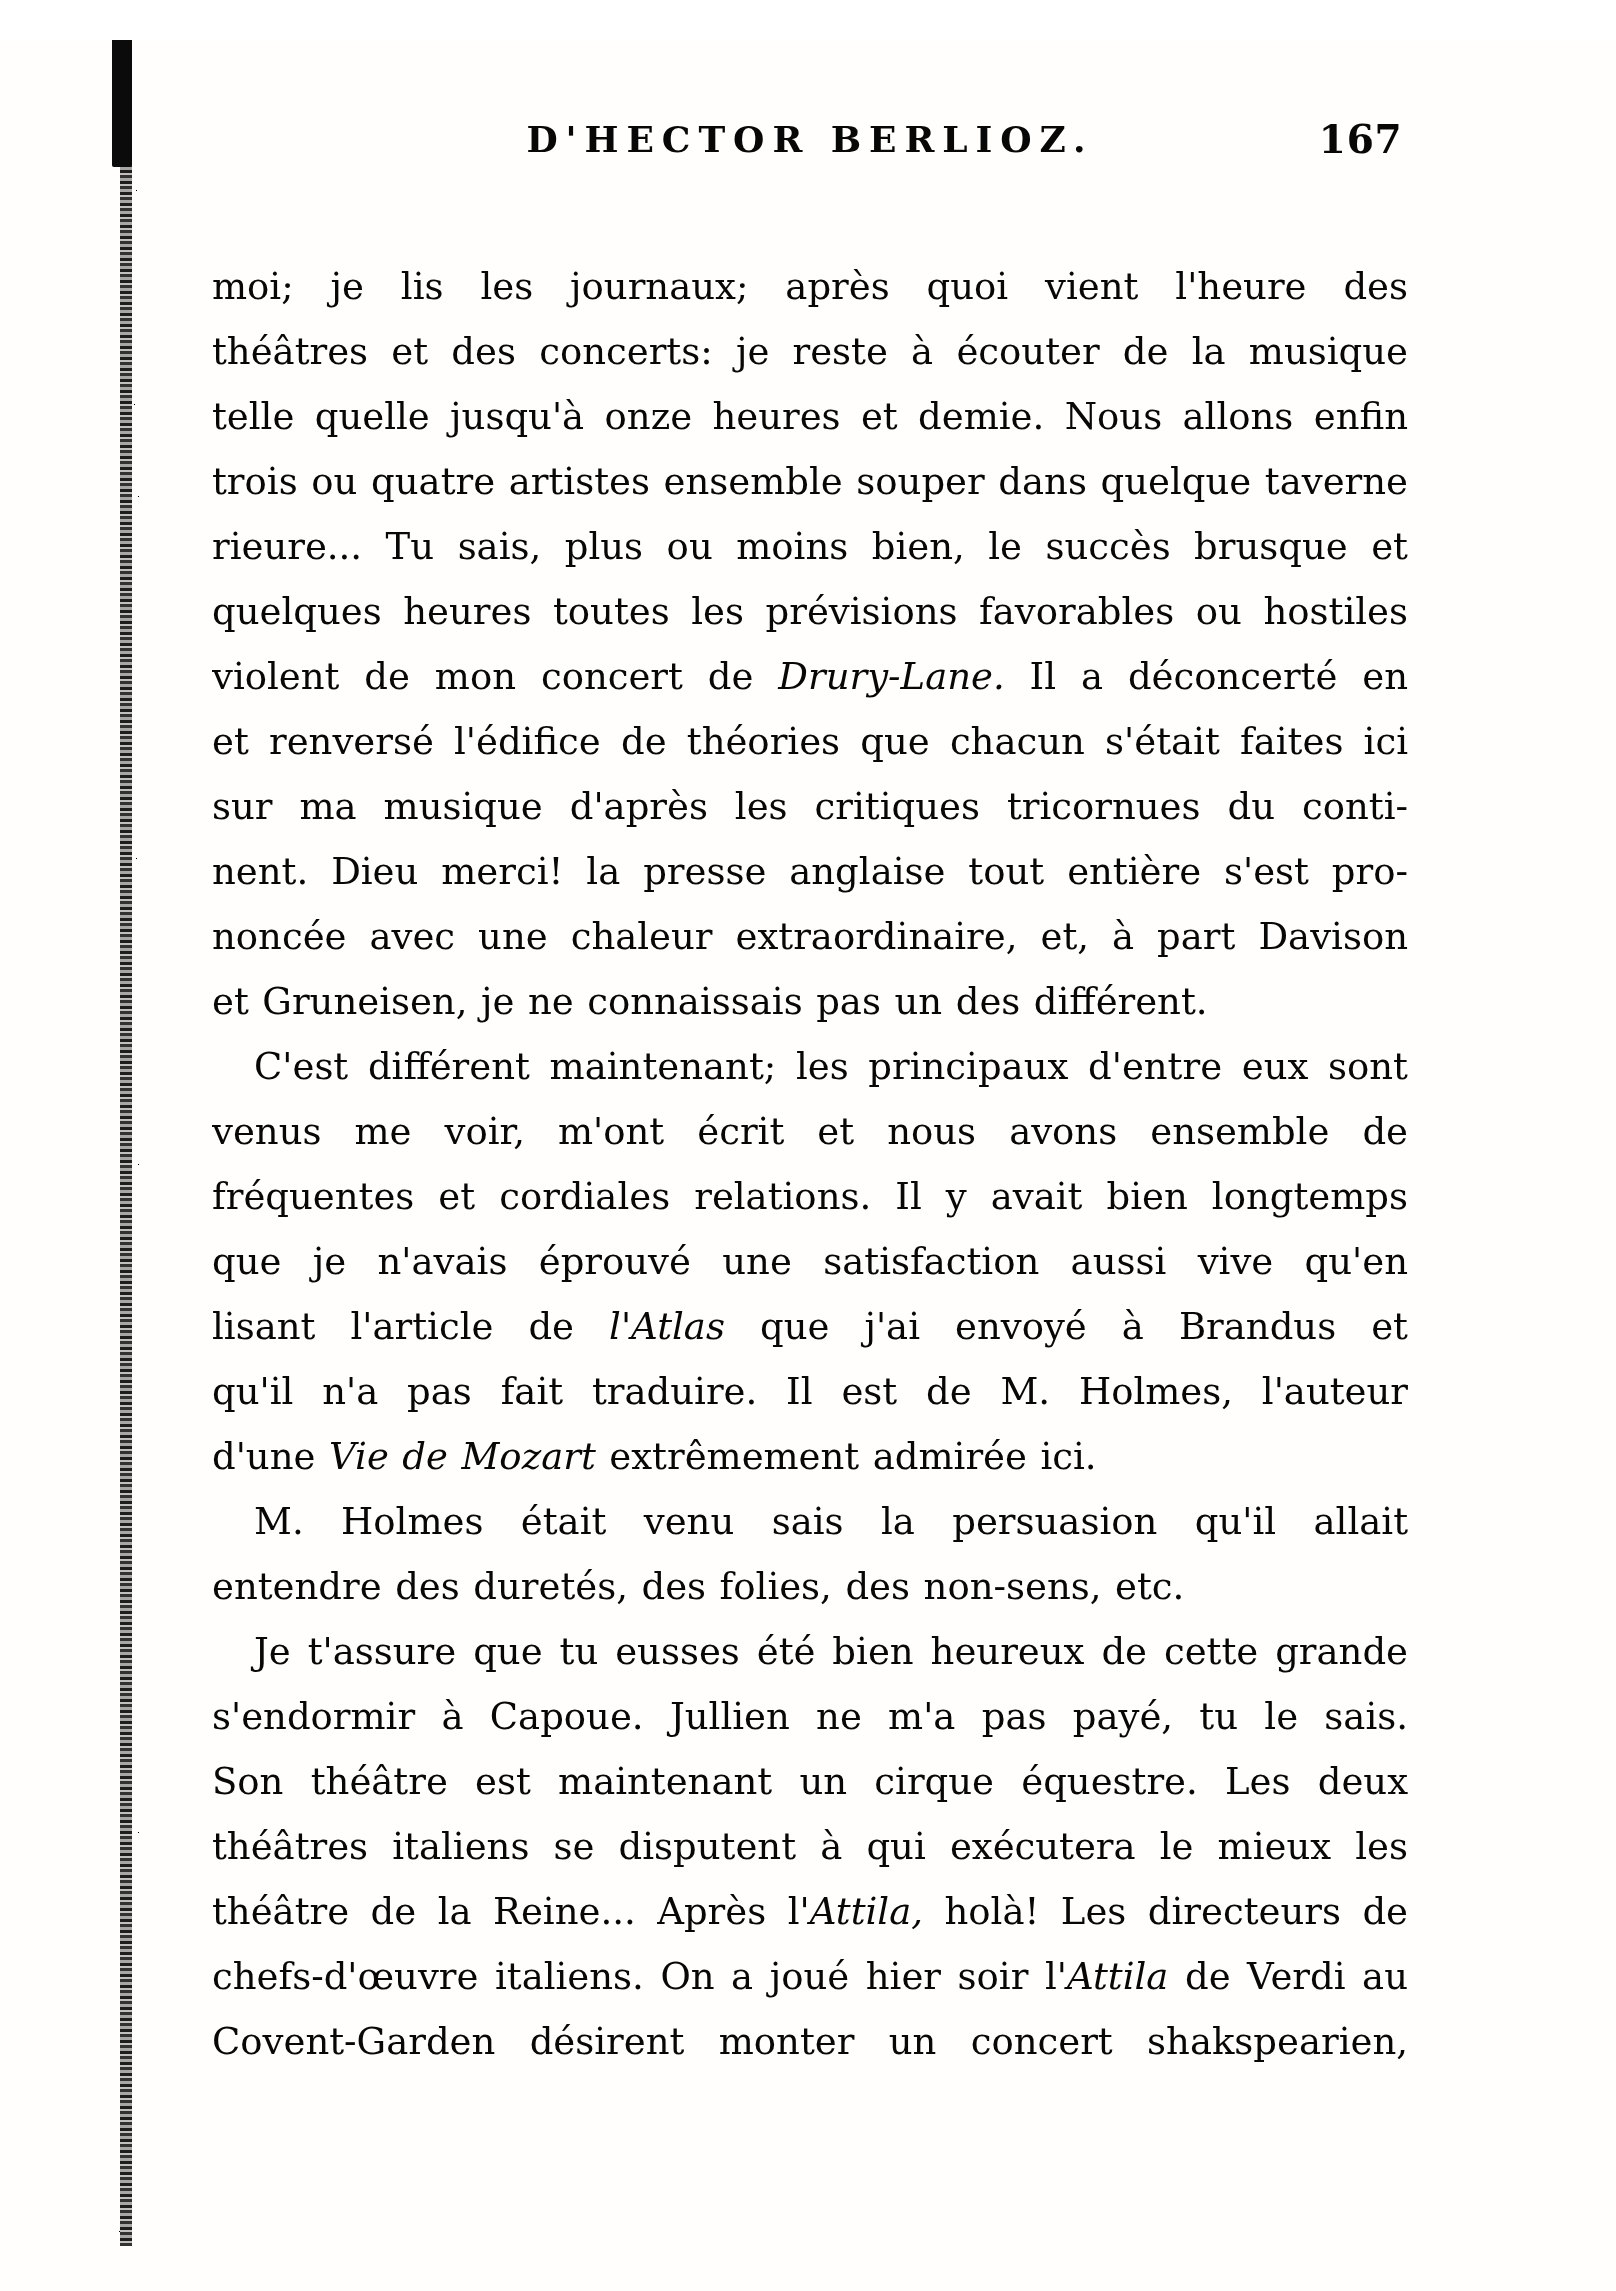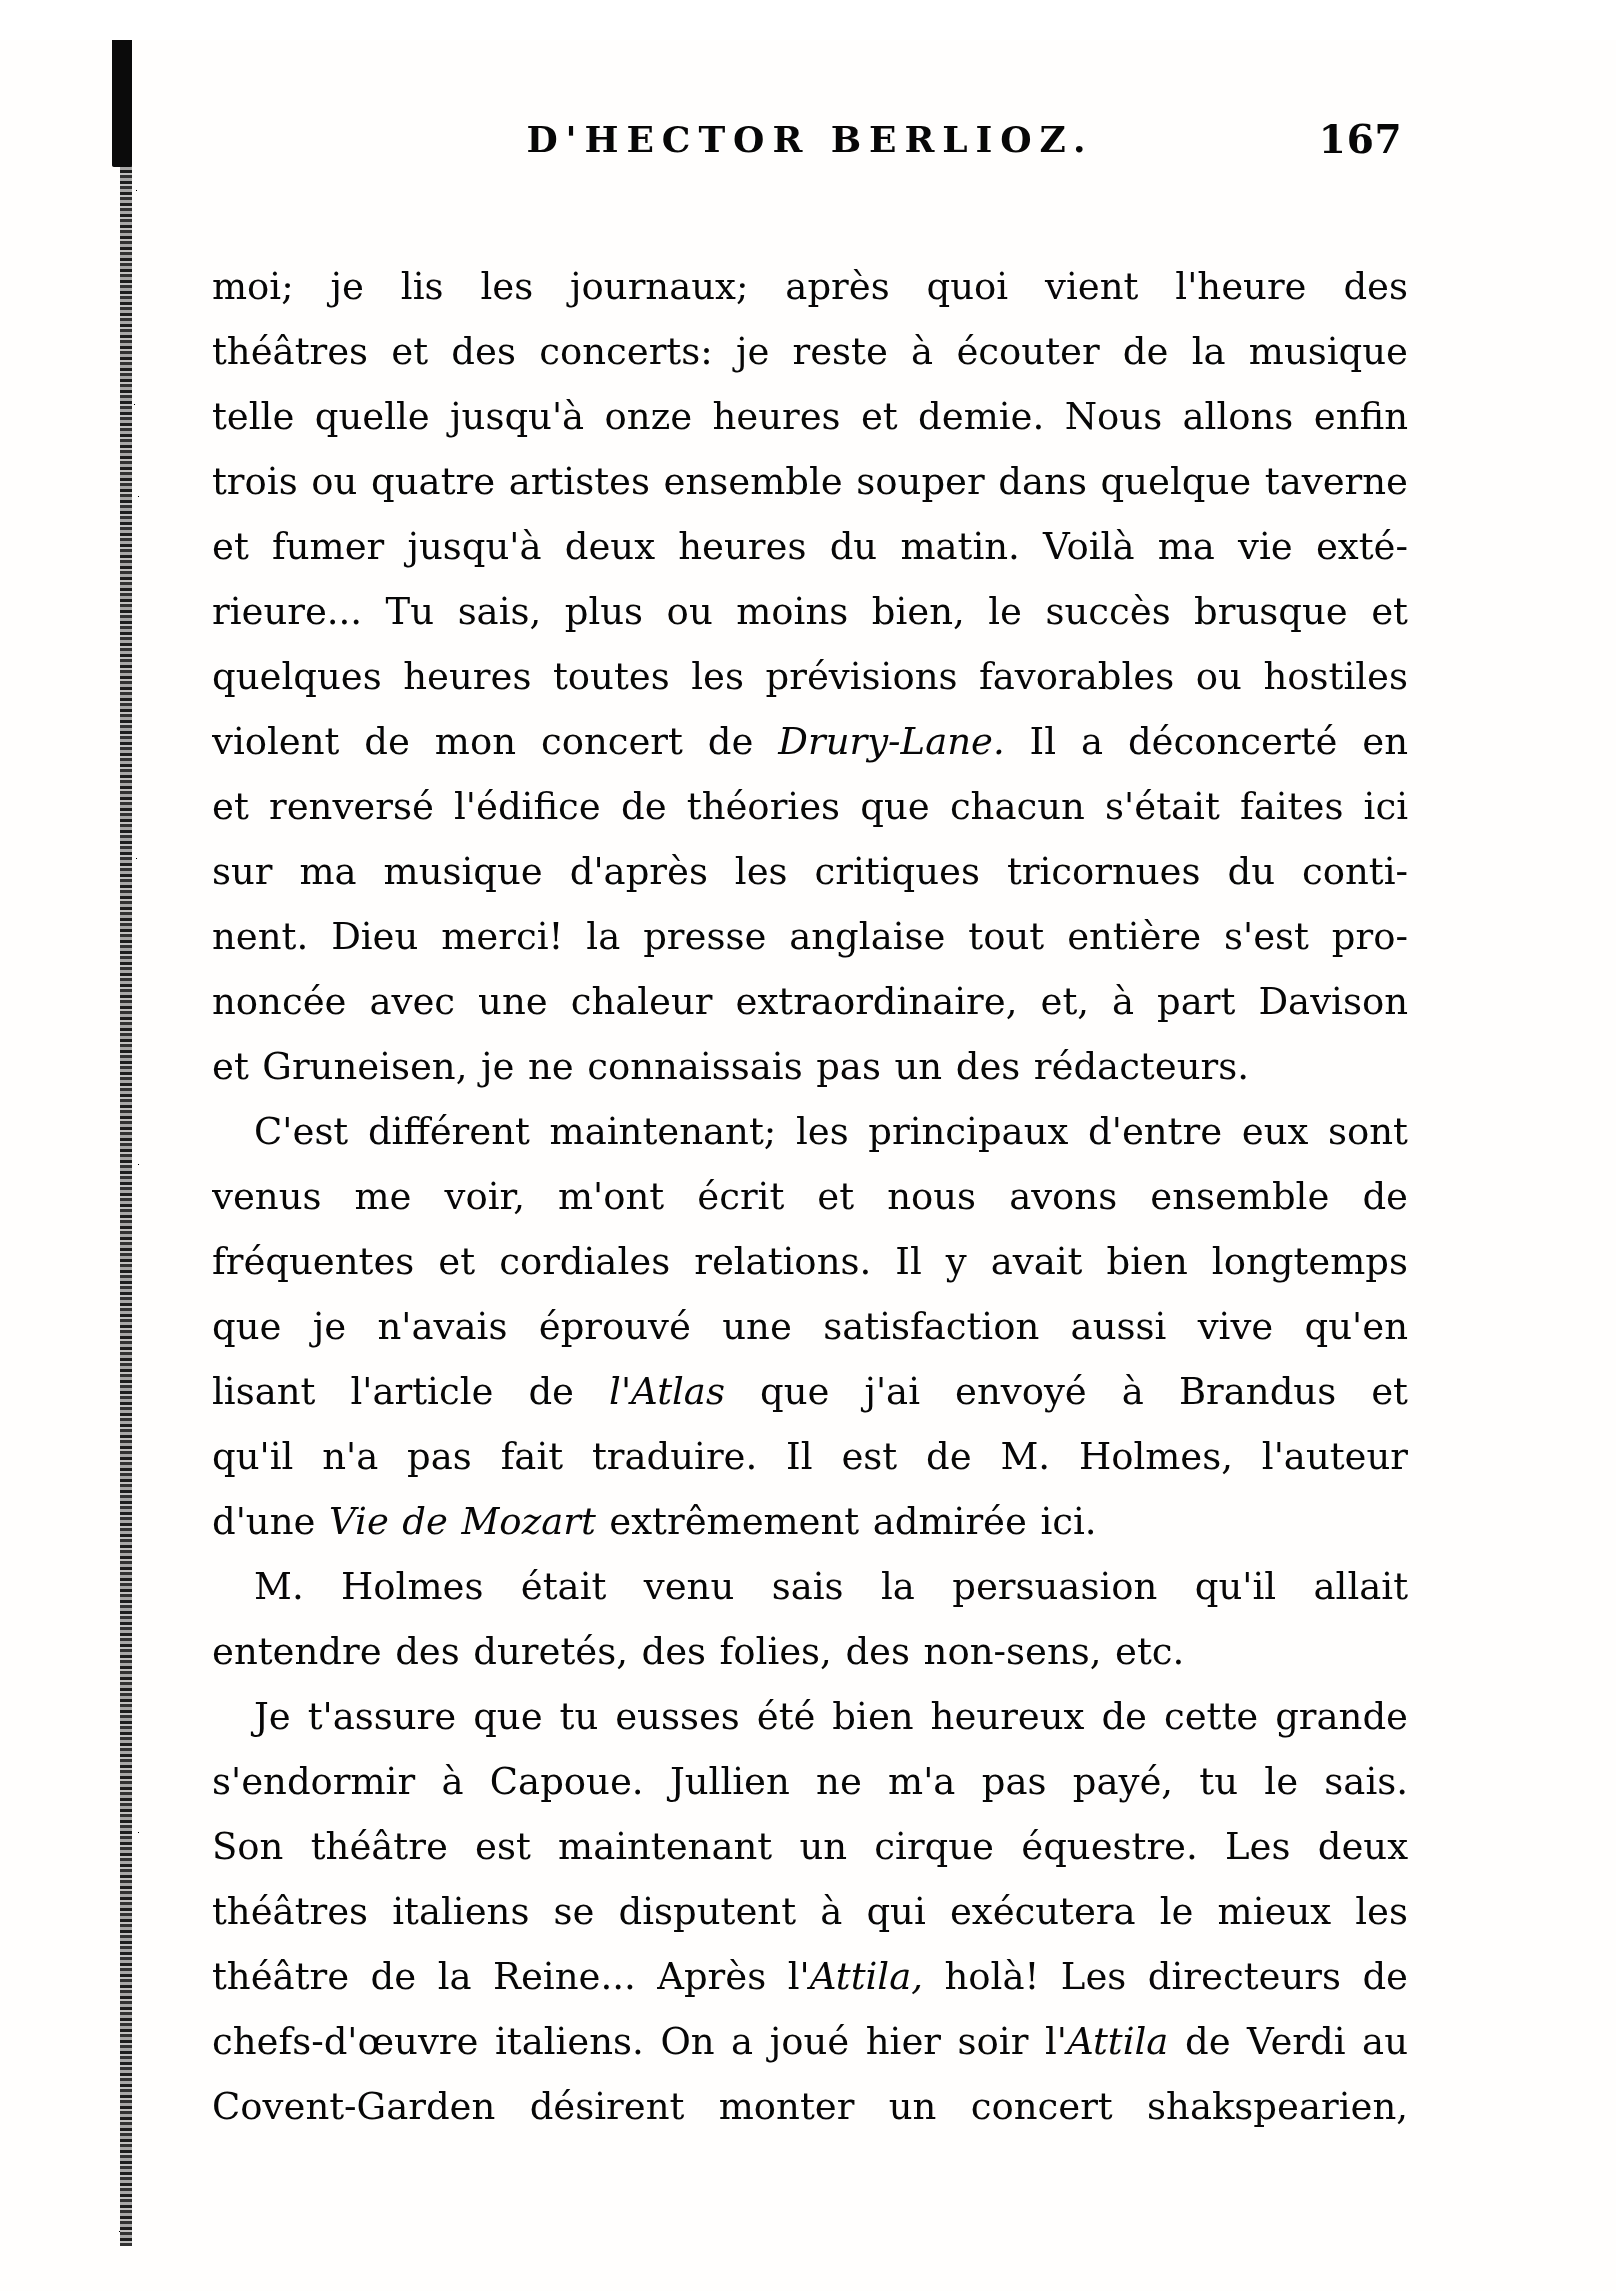--- a/index.html
+++ b/index.html
@@ -129,29 +129,28 @@
     <div class="title">D'HECTOR BERLIOZ.</div>
     <div class="pagenum">167</div>
   </div>
 
   <div class="text-block">
       <div class="paragraph">
         <div class="line"><span>moi; je lis les journaux; après quoi vient l'heure des</span></div>
         <div class="line"><span>théâtres et des concerts: je reste à écouter de la musique</span></div>
         <div class="line"><span>telle quelle jusqu'à onze heures et demie. Nous allons enfin</span></div>
         <div class="line"><span>trois ou quatre artistes ensemble souper dans quelque taverne</span></div>
-        <div class="line"><span>et fumer jusqu'à deux heures du matin. Voilà ma vie exté-</span></div>
         <div class="line"><span>rieure... Tu sais, plus ou moins bien, le succès brusque et</span></div>
         <div class="line"><span>quelques heures toutes les prévisions favorables ou hostiles</span></div>
         <div class="line"><span>violent de mon concert de </span><i>Drury-Lane.</i><span> Il a déconcerté en</span></div>
         <div class="line"><span>et renversé l'édifice de théories que chacun s'était faites ici</span></div>
         <div class="line"><span>sur ma musique d'après les critiques tricornues du conti-</span></div>
         <div class="line"><span>nent. Dieu merci! la presse anglaise tout entière s'est pro-</span></div>
         <div class="line"><span>noncée avec une chaleur extraordinaire, et, à part Davison</span></div>
-        <div class="line no-justify"><span>et Gruneisen, je ne connaissais pas un des rédacteurs.</span></div>
+        <div class="line no-justify"><span>et Gruneisen, je ne connaissais pas un des différent.</span></div>
       </div>
       <div class="paragraph">
         <div class="line indent"><span>C'est différent maintenant; les principaux d'entre eux sont</span></div>
         <div class="line"><span>venus me voir, m'ont écrit et nous avons ensemble de</span></div>
         <div class="line"><span>fréquentes et cordiales relations. Il y avait bien longtemps</span></div>
         <div class="line"><span>que je n'avais éprouvé une satisfaction aussi vive qu'en</span></div>
         <div class="line"><span>lisant l'article de </span><i>l'Atlas</i><span> que j'ai envoyé à Brandus et</span></div>
         <div class="line"><span>qu'il n'a pas fait traduire. Il est de M. Holmes, l'auteur</span></div>
         <div class="line no-justify"><span>d'une </span><i>Vie de Mozart</i><span> extrêmement admirée ici.</span></div>
       </div>

